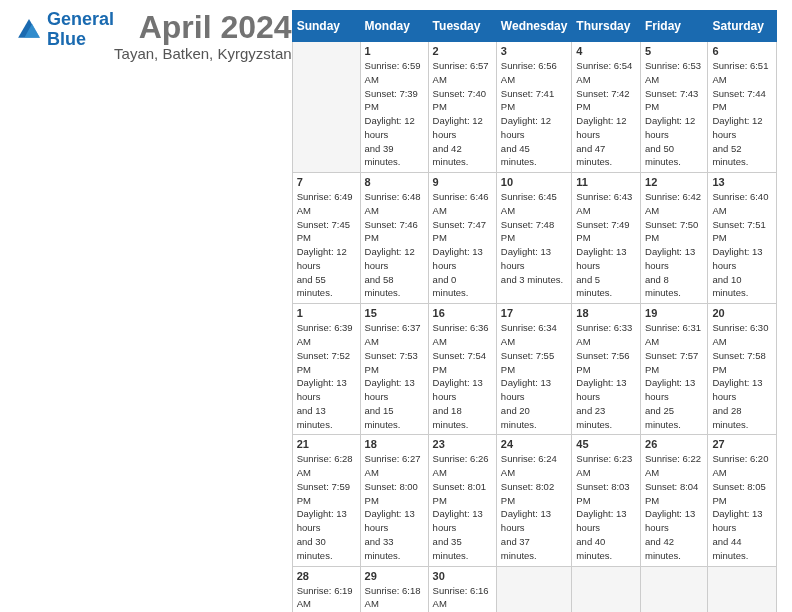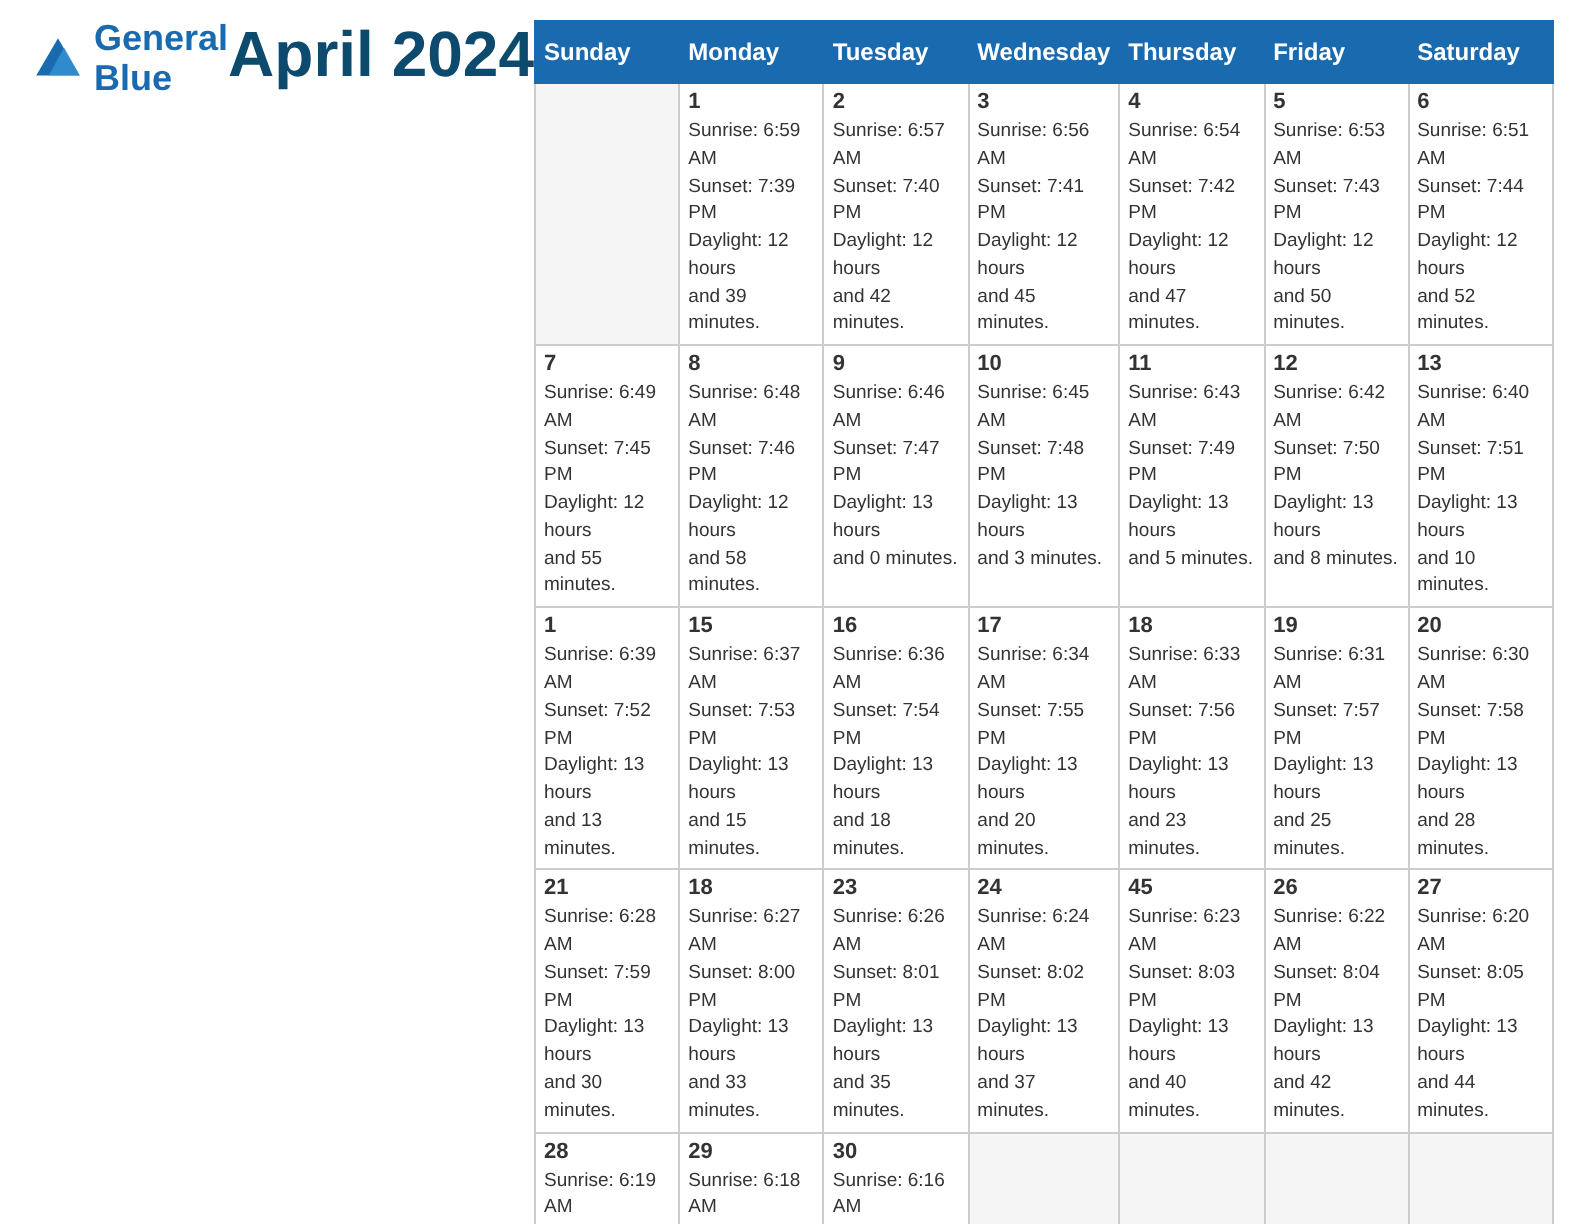--- a/index.html
+++ b/index.html
@@ -40,21 +40,21 @@
     .logo-icon {
       width: 28px;
       height: 28px;
     }
     .title-block {
       text-align: right;
     }
     .calendar-title {
       font-size: 32px;
       font-weight: bold;
-      color: #0c4a6e;
+      color: #737373;
       line-height: 1.1;
     }
     .calendar-subtitle {
       font-size: 15px;
       color: #555;
     }
     table {
       width: 100%;
       border-collapse: collapse;
       flex: 1;
@@ -101,20 +101,21 @@
         <polygon points="18,4 32,28 4,28" fill="#1a6ab0"></polygon>
         <polygon points="22,10 32,28 12,28" fill="#3a9ad9" opacity="0.7"></polygon>
       </svg>
       <div class="logo-text">
         <div><span>General</span></div>
         <div><span style="color:#1a6ab0">Blue</span></div>
       </div>
     </div>
     <div class="title-block">
       <div class="calendar-title">April 2024</div>
+      <div class="calendar-subtitle">Tayan, Batken, Kyrgyzstan</div>
     </div>
   </div>
 
   <table>
     <thead>
       <tr>
       <th>Sunday</th>
           <th>Monday</th>
           <th>Tuesday</th>
           <th>Wednesday</th>

